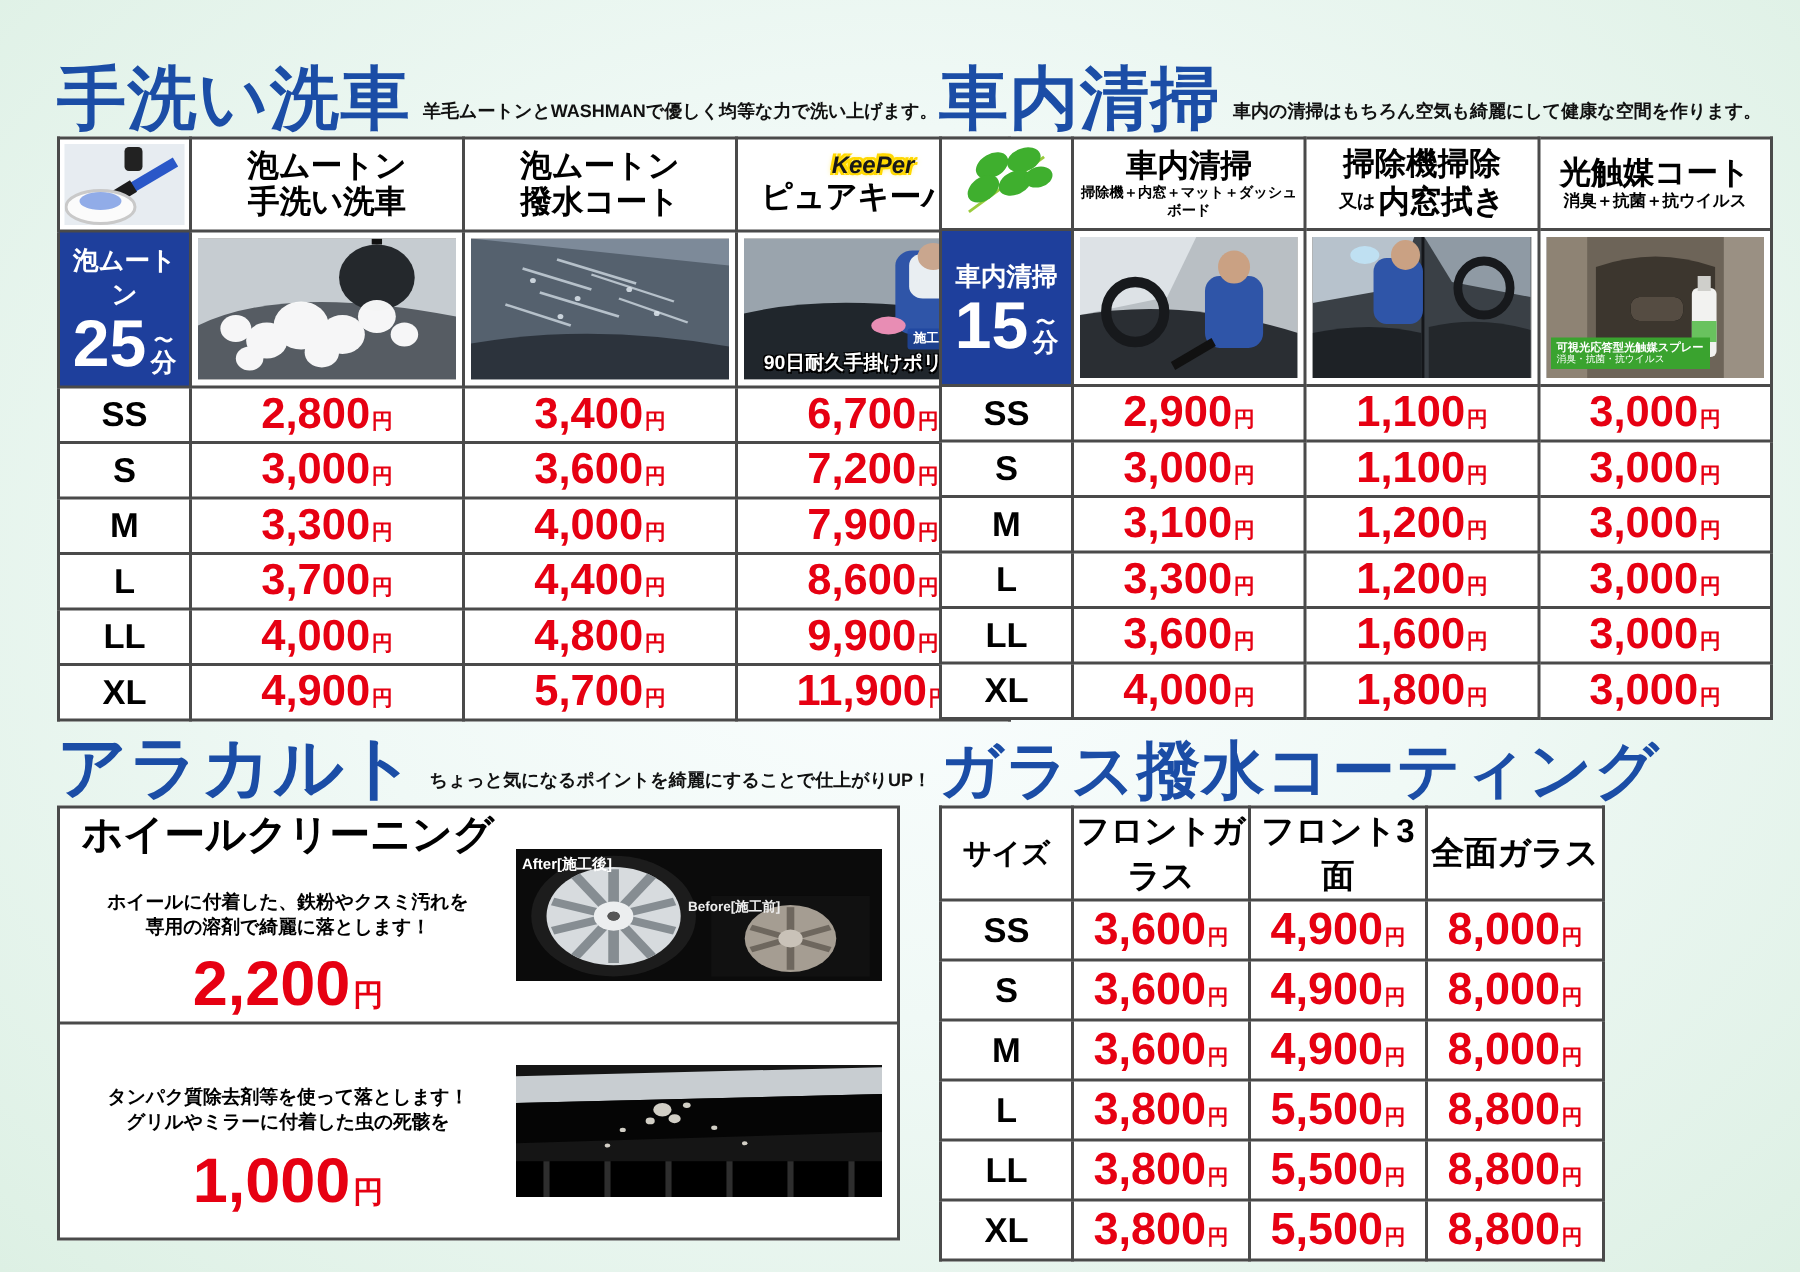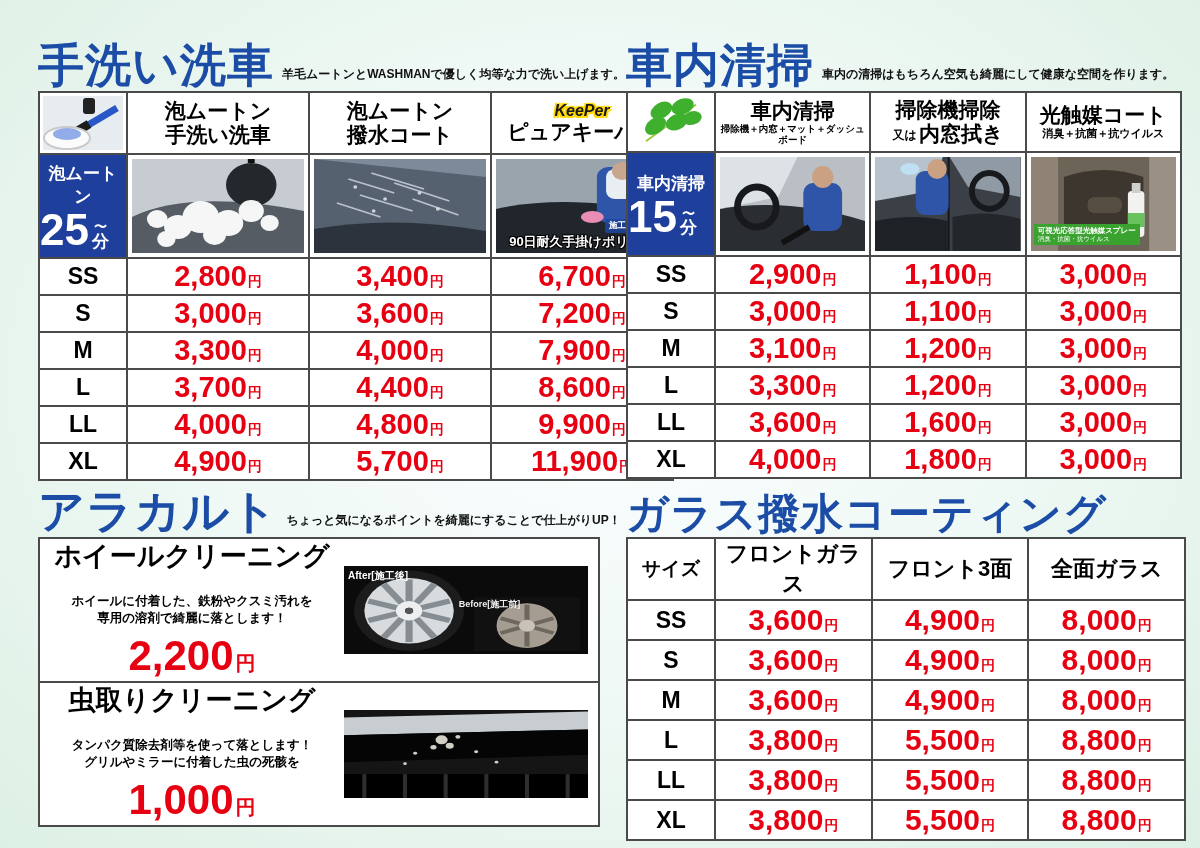--- a/index.html
+++ b/index.html
@@ -5,21 +5,21 @@
   html,body{margin:0;padding:0;}
   body{
     width:1200px;height:848px;position:relative;overflow:hidden;
     font-family:"Liberation Sans","DejaVu Sans",sans-serif;
     background:radial-gradient(ellipse at 50% 45%, #fbfeff 0%, #f0f9f6 45%, #ddf0e4 100%);
   }
   .sec{position:absolute;}
   #sec-handwash{left:38px;top:34px;width:636px;}
   #sec-interior{left:626px;top:34px;width:556px;}
   #sec-alacarte{left:38px;top:480px;width:562px;}
-  #sec-glass{left:626px;top:480px;width:560px;}
+  #sec-glass{left:626px;top:480px;width:444px;}
 
   .sec-head{display:flex;align-items:flex-end;gap:8px;height:54px;margin-bottom:3px;}
   .title{font-size:46px;line-height:.95;color:#1b4da6;font-weight:900;letter-spacing:1px;margin:0;white-space:nowrap;}
   .title.sm{font-size:42px;}
   .subtitle{font-size:12px;font-weight:bold;color:#111;margin:0 0 5px 0;white-space:nowrap;}
 
   table.pt{border-collapse:collapse;width:100%;background:#fff;table-layout:fixed;}
   table.pt td,table.pt th{border:2px solid #4a4a4a;padding:0;text-align:center;vertical-align:middle;}
   tr.hrow{height:60px;}
   tr.irow{height:102px;}
@@ -28,21 +28,21 @@
   tr.ghead{height:44px;}
 
   .h-main{font-size:21px;font-weight:800;color:#000;line-height:1.15;}
   .h-sub{font-size:9.5px;font-weight:bold;color:#000;line-height:1.2;}
   .h-small-prefix{font-size:12px;font-weight:800;vertical-align:middle;margin-right:2px;}
   .keeper{font-size:16px;font-weight:900;font-style:italic;color:#181818;letter-spacing:0;
     text-shadow:-1.5px -1.5px 0 #ffd800,1.5px -1.5px 0 #ffd800,-1.5px 1.5px 0 #ffd800,1.5px 1.5px 0 #ffd800,0 0 4px #ffd800;}
 
   .badge-cell{background:#1e3f9c;}
   .badge-top{font-size:17px;font-weight:800;color:#fff;}
-  .badge-num-row{display:flex;align-items:flex-end;margin-top:2px;}
+  .badge-num-row{display:flex;justify-content:center;align-items:flex-end;margin-top:2px;}
   .badge-num{font-size:44px;font-weight:900;color:#fff;line-height:.9;}
   .badge-sub{display:inline-flex;flex-direction:column;align-items:center;margin-left:3px;}
   .b-tilde{font-size:13px;color:#fff;line-height:.8;font-weight:bold;}
   .b-unit{font-size:17px;color:#fff;font-weight:800;line-height:1;}
 
   .sz{font-size:23px;font-weight:800;color:#000;background:#fff;}
   .pr{font-size:29px;font-weight:800;color:#e60012;}
   .yen{font-size:14px;font-weight:800;color:#e60012;margin-left:1px;}
 
   .ph{position:relative;height:94px;margin:4px;overflow:hidden;background:#888;}
@@ -400,21 +400,20 @@
             <line x1="154" y1="90" x2="206" y2="70"></line>
           </g>
           <circle cx="180" cy="80" r="8" fill="#c9c2b8"></circle>
         </svg>
         <span class="tag-after">After[施工後]</span>
         <span class="tag-before">Before[施工前]</span>
       </div>
     </div>
     <div class="ala-item second">
       <div class="ala-text">
-        <div class="ala-name">虫取りクリーニング</div>
         <div class="ala-desc">
           <div>タンパク質除去剤等を使って落とします！</div>
           <div>グリルやミラーに付着した虫の死骸を</div>
         </div>
         <div class="ala-price"><span>1,000</span><span class="yen-big">円</span></div>
       </div>
       <div class="ala-img">
         <svg viewBox="0 0 240 118" preserveAspectRatio="none">
           <rect width="240" height="118" fill="#151515"></rect>
           <path d="M0 10 L240 2 L240 26 L0 34 Z" fill="#c8cdd1"></path>

